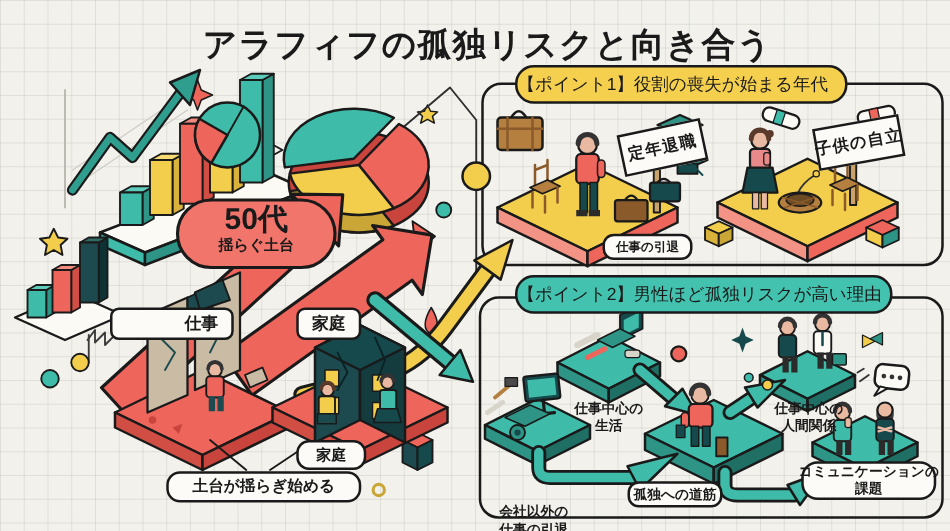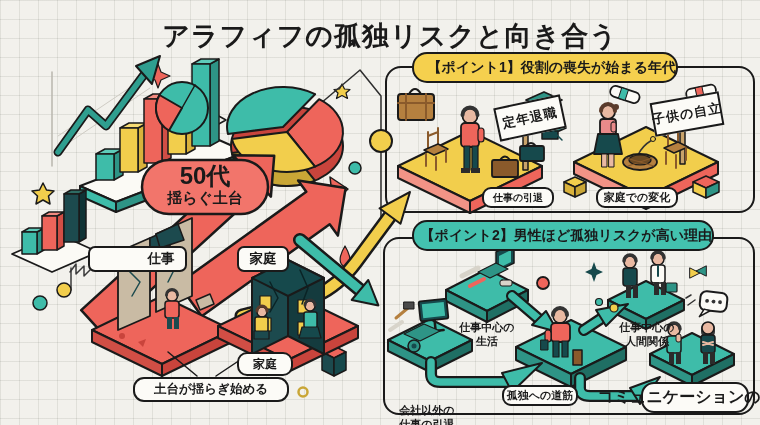--- a/index.html
+++ b/index.html
@@ -12,51 +12,51 @@
     background-size:19px 19px;
     font-family:"Liberation Sans","DejaVu Sans",sans-serif;
     color:#1A1A1A;
   }
   .title{position:absolute;top:8px;left:0;width:100%;margin:10px;text-align:center;
     font-size:27px;font-weight:800;letter-spacing:1px;z-index:6;}
   .box{position:absolute;border:2.5px solid #1A1A1A;border-radius:16px;background:transparent;z-index:1;}
   .box1{left:385px;top:66px;width:366px;height:143px;}
   .box2{left:383px;top:237px;width:368px;height:174px;}
   .art{position:absolute;inset:0;width:760px;height:425px;z-index:2;}
-  .hdr{position:absolute;display:flex;align-items:center;justify-content:flex-end;
-    border:2.5px solid #1A1A1A;border-radius:15px;font-weight:bold;font-size:14px;
+  .hdr{position:absolute;display:flex;align-items:center;justify-content:flex-start;
+    border:2.5px solid #1A1A1A;border-radius:15px;font-weight:normal;font-size:14px;
     z-index:5;white-space:nowrap;}
   .hdr1{left:412px;top:52px;width:262px;height:27px;background:#F5D04E;}
   .hdr2{left:412px;top:220px;width:298px;height:27px;background:#43C2AF;}
   .tag,.pill{position:absolute;display:flex;align-items:center;justify-content:center;
     background:#FCFBF7;border:2px solid #1A1A1A;font-weight:bold;z-index:4;white-space:nowrap;}
   .tag{border-radius:7px;font-size:13.5px;}
   .pill{border-radius:11px;font-size:12px;}
   .tag-work{left:88px;top:246px;width:48px;height:22px;padding-left:47px;}
   .tag-home{left:237px;top:246px;width:48px;height:22px;}
   .pill-turning{left:77px;top:350px;width:108px;height:20px;}
   .tag-home2{left:237px;top:352px;width:52px;height:20px;border-radius:10px;font-size:12px;}
   .pill-foundation{left:133px;top:377px;width:152px;height:21px;font-size:12.5px;}
   .bubbletext{position:absolute;left:142px;top:163px;width:126px;text-align:center;line-height:1.12;z-index:4;}
   .bubbletext .l1{font-size:24px;font-weight:800;display:block;}
-  .bubbletext .l2{font-size:15px;font-weight:800;display:block;}
+  .bubbletext .l2{font-size:12px;font-weight:800;display:block;}
   .sign{position:absolute;display:flex;align-items:center;justify-content:center;
     background:#FCFBF7;border:2px solid #1A1A1A;font-weight:bold;font-size:13px;
     z-index:4;letter-spacing:1px;white-space:nowrap;}
   .sign1{left:496px;top:101px;width:64px;height:30px;transform:rotate(-12deg);}
   .sign2{left:652px;top:97px;width:66px;height:30px;transform:rotate(-10deg);}
   .cap1{left:482px;top:187px;width:68px;height:17px;font-size:10px;border-radius:9px;text-align:right;}
   .cap2{left:596px;top:187px;width:78px;height:17px;font-size:11px;border-radius:9px;}
   .mini{position:absolute;text-align:center;font-weight:bold;font-size:11px;line-height:1.25;z-index:4;}
   .mini-worklife{left:448px;top:321px;width:78px;}
   .mini-noties{left:383px;top:386px;width:88px;margin-top:18px;}
   .mini-limited{left:616px;top:321px;width:62px;}
   .pill-path{left:502px;top:385px;width:72px;height:17px;font-size:11px;border-radius:9px;}
-  .pill-comm{left:641px;top:382px;width:104px;height:27px;font-size:16px;border-radius:13px;
-    flex-direction:row;line-height:1.15;}
+  .pill-comm{left:641px;top:369px;width:104px;height:27px;font-size:11px;border-radius:13px;
+    flex-direction:column;line-height:1.15;}
 </style>
 </head>
 <body>
 
 <div class="canvas">
 
   <div class="box box1"></div>
   <div class="box box2"></div>
 
   <svg class="art" viewBox="0 0 760 425" stroke-linejoin="round" stroke-linecap="round">
@@ -445,21 +445,20 @@
   </div>
 
   <div class="tag tag-work">仕事</div>
   <div class="tag tag-home">家庭</div>
   <div class="pill tag-home2">家庭</div>
   <div class="pill pill-foundation">土台が揺らぎ始める</div>
 
   <div class="sign sign1">定年退職</div>
   <div class="sign sign2">子供の自立</div>
   <div class="pill cap1">仕事の引退</div>
-  <div class="pill cap2">家庭での変化</div>
 
   <div class="mini mini-worklife">
     <span>仕事中心の</span><br>
     <span>生活</span>
   </div>
   <div class="mini mini-noties">
     <span>会社以外の</span><br>
     <span>仕事の引退</span>
   </div>
   <div class="mini mini-limited">

